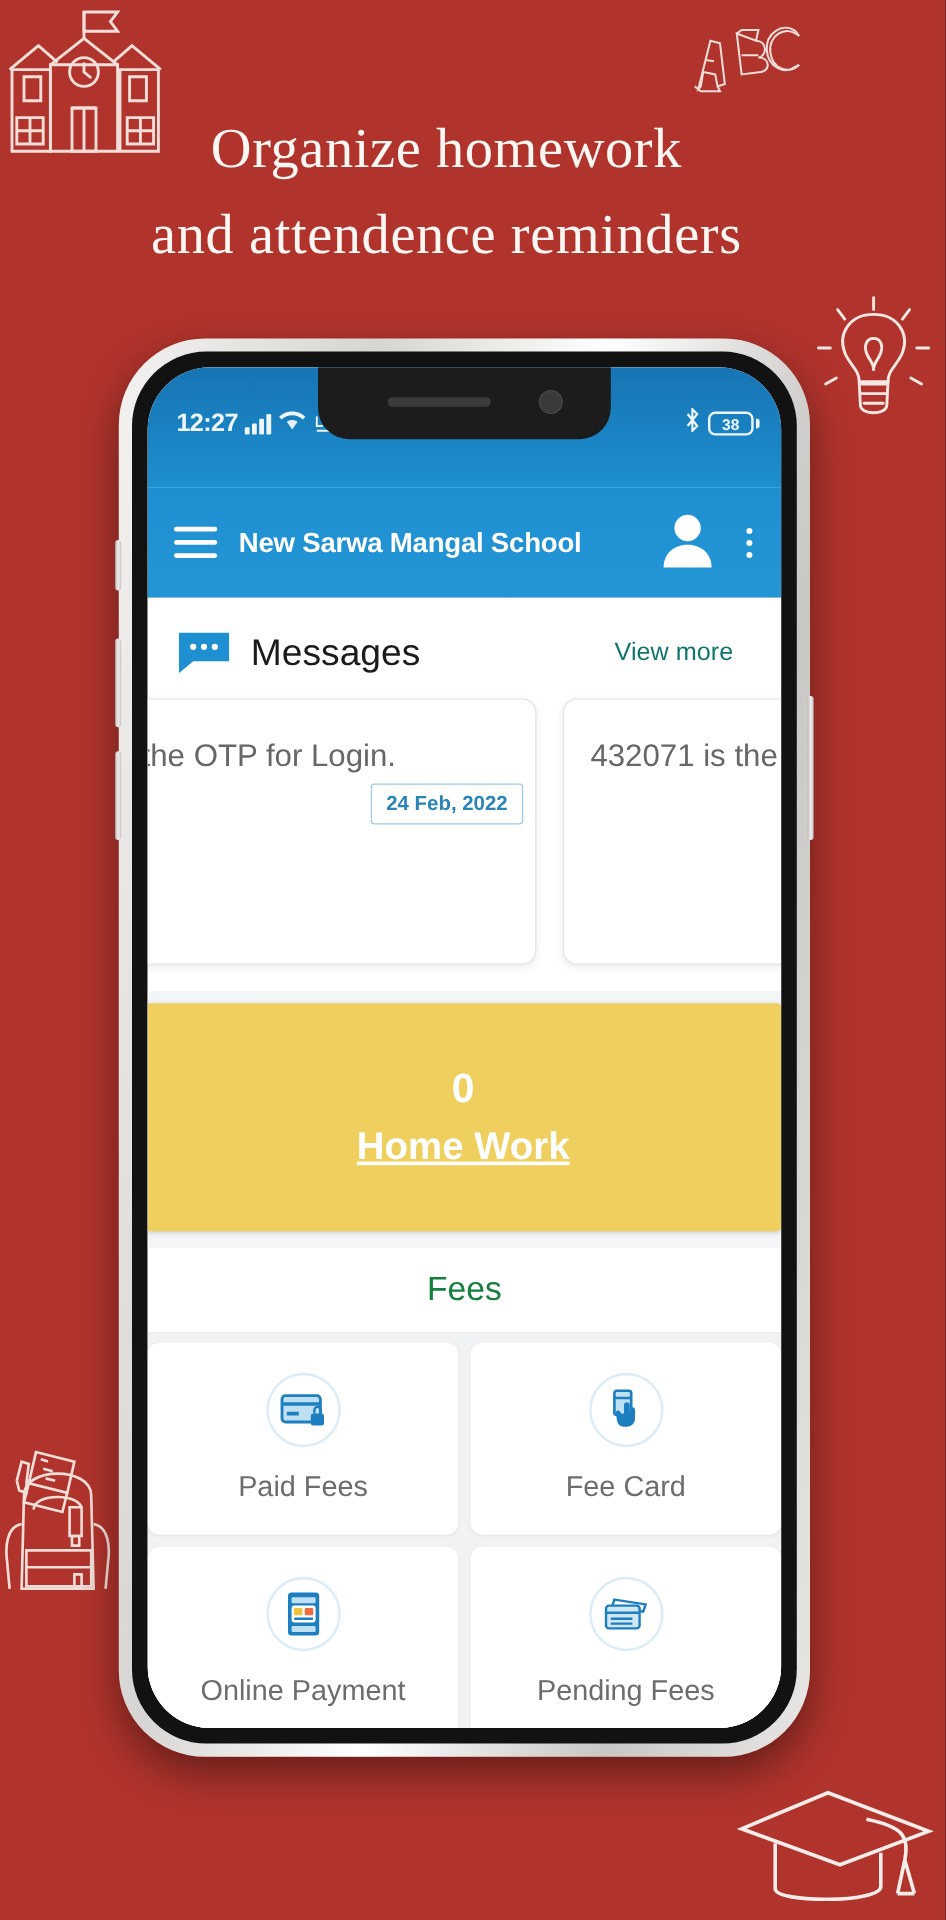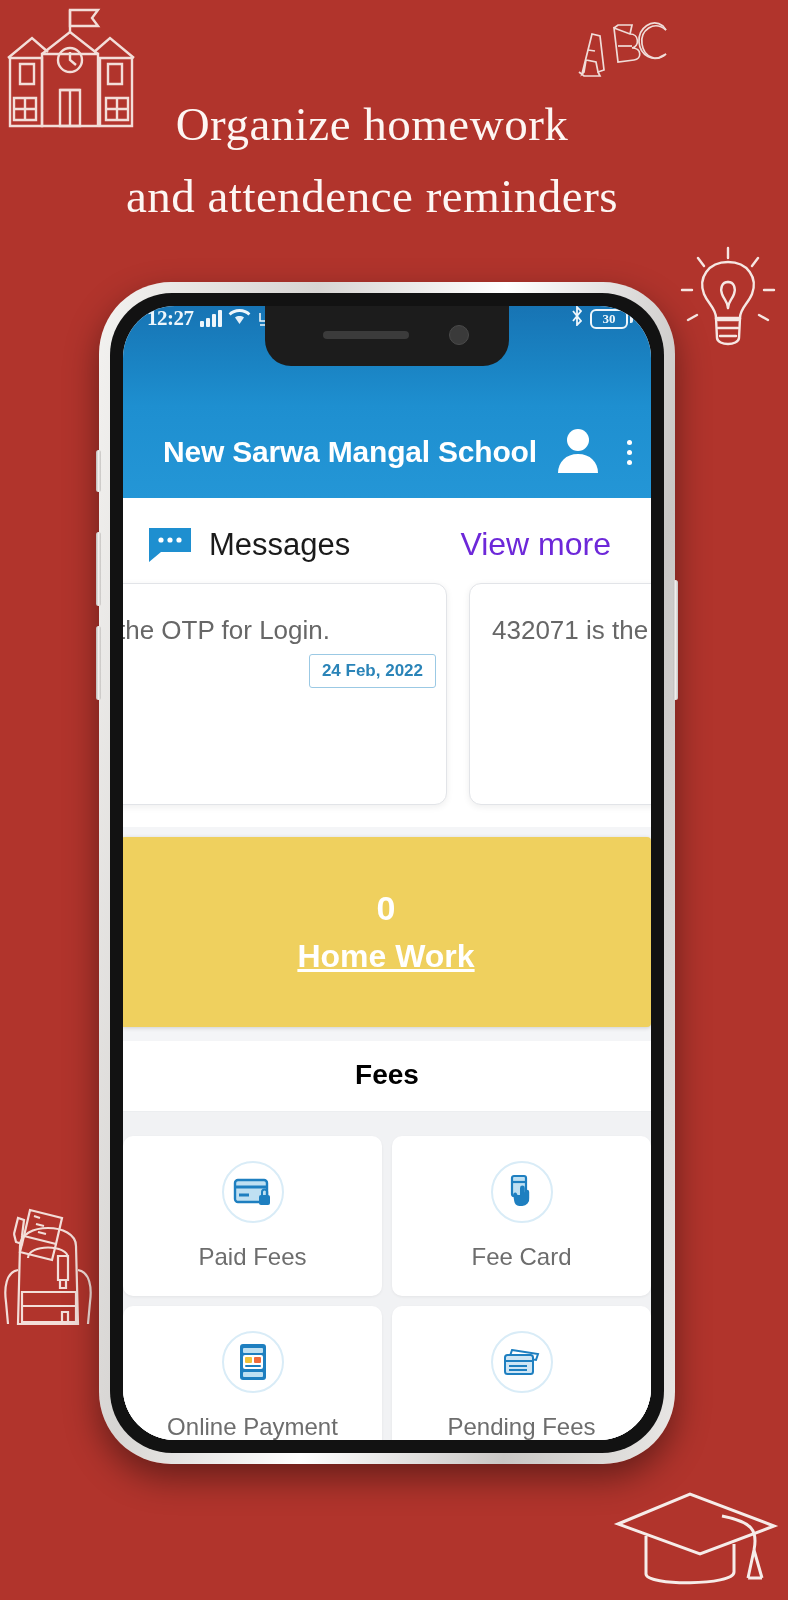--- a/index.html
+++ b/index.html
@@ -99,28 +99,27 @@
   .btn-volup  { left: -3px; top: 250px;  width: 5px; height: 74px; }
   .btn-voldn  { left: -3px; top: 344px;  width: 5px; height: 74px; }
   .btn-power  { right: -3px; top: 298px; width: 5px; height: 120px; }
 
   
   .status-bar {
     position: relative;
     height: 100px;
     background: linear-gradient(180deg,#1774b4 0%,#1a84c4 60%,#1e8fd0 100%);
     display: flex;
-    align-items: flex-start;
+    align-items: center;
     justify-content: space-between;
     padding: 0 18px 6px 24px;
     color: #eef6fb;
     font-size: 21px;
     font-weight: bold;
     z-index: 5;
-    font-family: Liberation Serif, serif;
   }
   .status-left, .status-right { display: flex; align-items: center; gap: 6px; }
   .status-time { letter-spacing: -.5px; }
   .sig-bars { display: flex; align-items: flex-end; gap: 2px; height: 17px; }
   .sig-bars i { width: 4px; background: #eef6fb; border-radius: 1px; display:block; }
   .sig-bars i:nth-child(1){height:6px}
   .sig-bars i:nth-child(2){height:9px}
   .sig-bars i:nth-child(3){height:13px}
   .sig-bars i:nth-child(4){height:17px}
   .lte-tag {
@@ -164,21 +163,21 @@
     align-items: center;
     padding: 0 16px 0 22px;
     gap: 18px;
     z-index: 4;
   }
   .hamburger { display: flex; flex-direction: column; gap: 7px; width: 36px; cursor: pointer; }
   .hamburger span { display:block; height: 4px; background: #fff; border-radius: 2px; }
   .app-title {
     flex: 1;
     color: #ffffff;
-    font-size: 30px;
+    font-size: 23px;
     font-weight: bold;
     letter-spacing: -.2px;
     white-space: nowrap;
   }
   .kebab { display: flex; flex-direction: column; gap: 5px; padding: 4px 8px; cursor: pointer; }
   .kebab i { width: 5px; height: 5px; border-radius: 50%; background: #fff; display:block; }
 
   
   .app-body {
     background: #f1f2f4;
@@ -196,22 +195,22 @@
     padding: 12px 26px 14px 26px;
   }
   .msg-icon { width: 42px; height: 34px; margin-right: 18px; }
   .messages-title {
     font-size: 31px;
     font-weight: normal;
     color: #1b1b1b;
     flex: 1;
   }
   .view-more {
-    font-size: 32px;
-    color: #6d28d9;
+    font-size: 21px;
+    color: #0f766e;
     padding-right: 14px;
     cursor: pointer;
   }
 
   .msg-strip {
     display: flex;
     gap: 22px;
     padding: 6px 0 22px 0;
     margin-left: -28px;
     overflow: hidden;
@@ -266,29 +265,29 @@
   .tile-value { font-size: 34px; font-weight: bold; }
   .tile-label { font-size: 32px; font-weight: bold; text-decoration: underline; }
   .tile-homework   { background: #efd05e; }
   .tile-attendance { background: #f7542f; }
 
   .fees-head {
     background: #fff;
     text-align: center;
     padding: 18px 0 20px 0;
     font-size: 28px;
-    font-weight: bold;
-    color: #000000;
+    font-weight: normal;
+    color: #15803d;
     border-bottom: 1px solid #eceef0;
   }
   .fee-grid {
     display: grid;
     grid-template-columns: 1fr 1fr;
     gap: 10px;
-    padding: 24px 0 0 0;
+    padding: 8px 0 0 0;
     background: #f1f2f4;
   }
   .fee-cell {
     background: #ffffff;
     border-radius: 10px;
     height: 160px;
     display: flex;
     flex-direction: column;
     align-items: center;
     justify-content: center;
@@ -440,21 +439,21 @@
             </span>
             <span class="app-badge badge-b">2s</span>
           </div>
           <div class="status-right">
             <span>
               <svg width="14" height="20" viewBox="0 0 14 20" fill="none" stroke="#eef6fb" stroke-width="1.8">
                 <path d="M3 5 L11 15 L7 19 V1 L11 5 L3 15"></path>
               </svg>
             </span>
             <span class="battery">
-              <span class="battery-shell">30</span>
+              <span class="battery-shell">38</span>
               <span class="battery-tip"></span>
             </span>
           </div>
         </div>
 
         <div class="app-bar">
           <div class="hamburger">
             <span></span>
               <span></span>
               <span></span>

